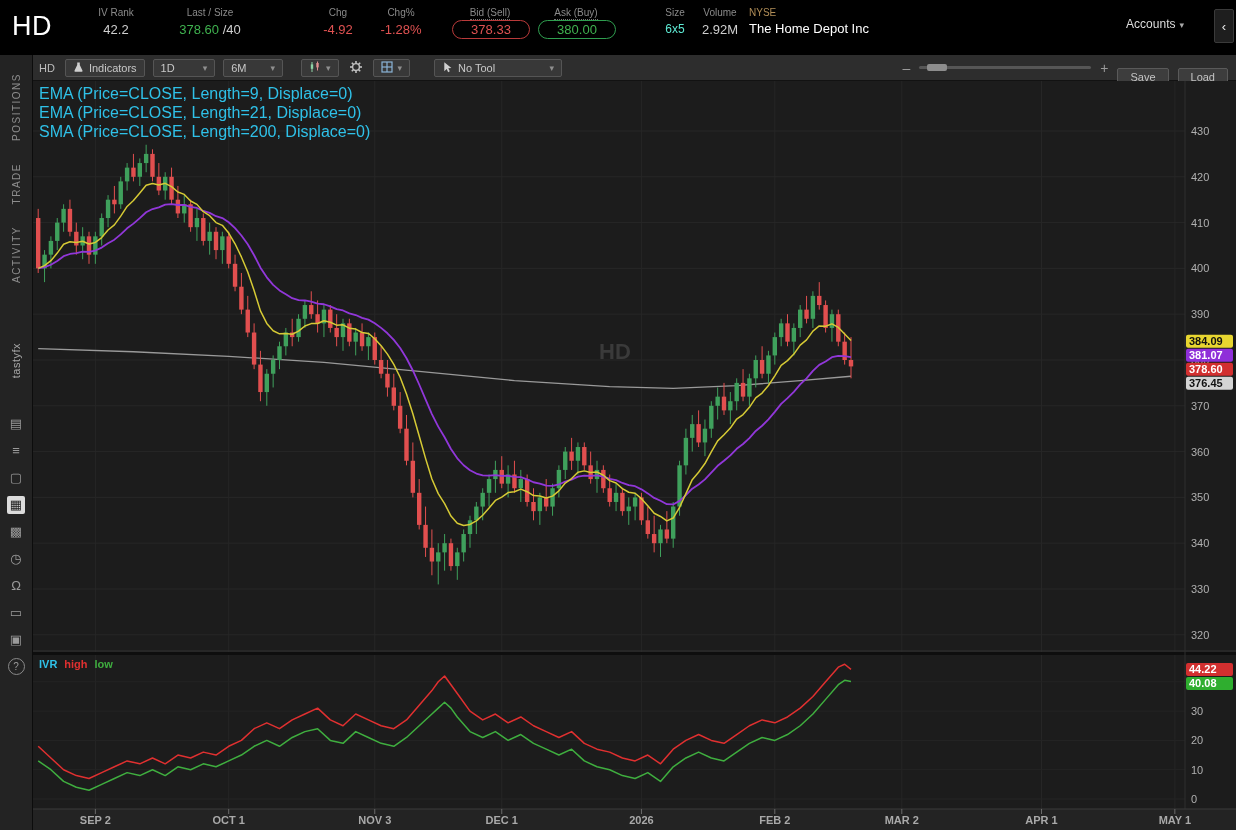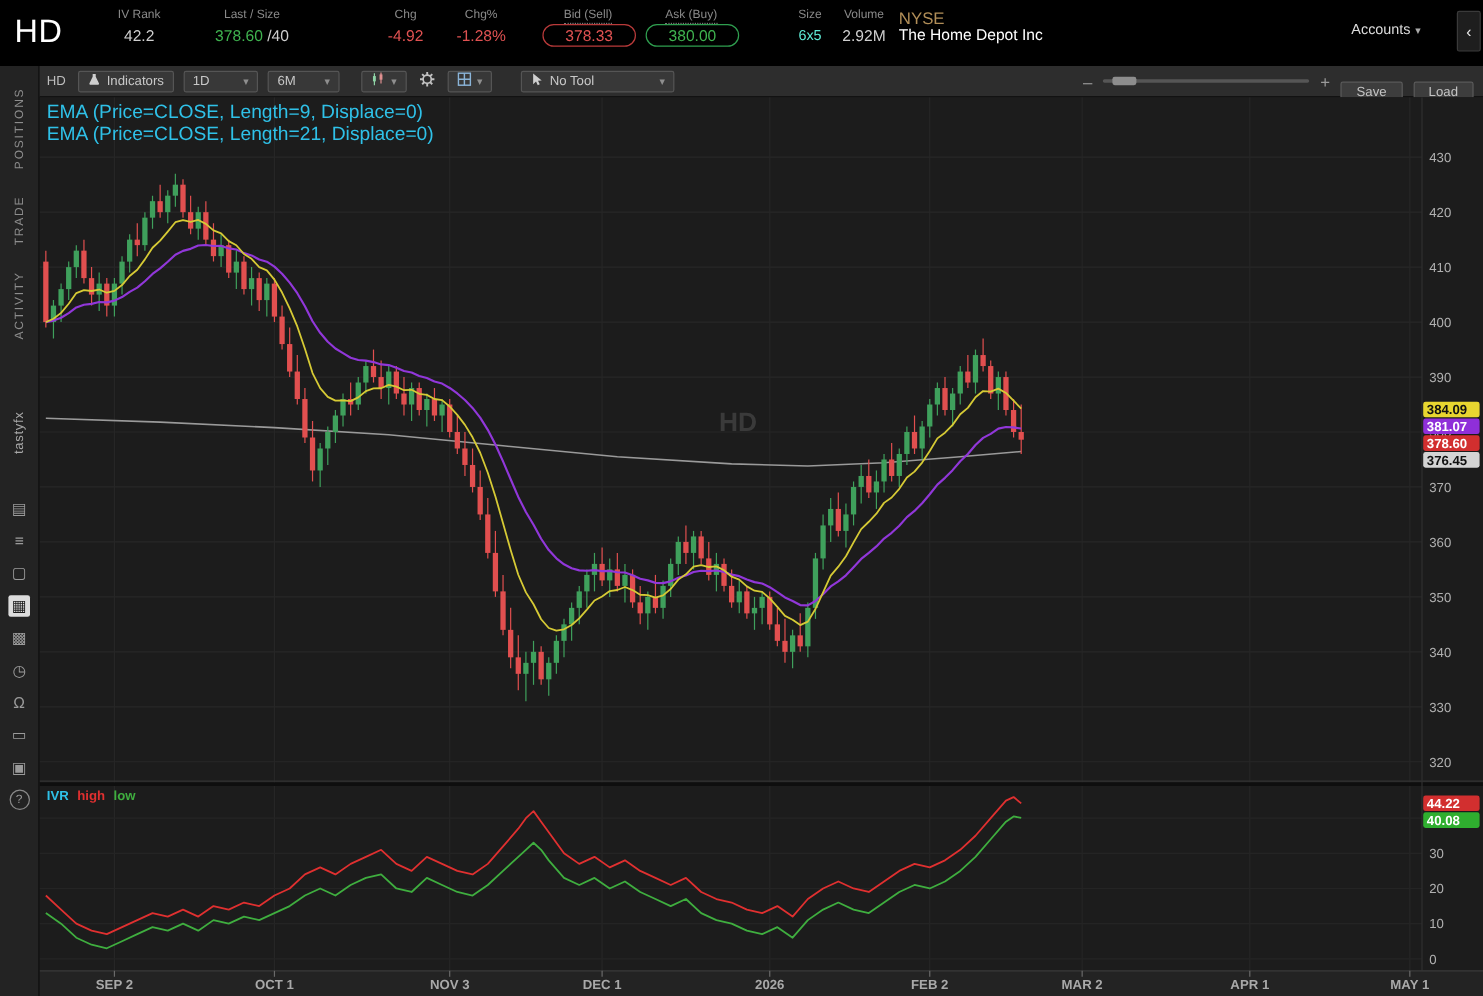--- a/index.html
+++ b/index.html
@@ -10,21 +10,21 @@
   .topbar{position:absolute;left:0;top:0;width:1236px;height:55px;background:#000;}
   .logo{position:absolute;left:12px;top:11px;font-size:27px;color:#fff;font-weight:400;letter-spacing:.5px;}
   .lbl{position:absolute;top:7px;font-size:10px;color:#8a8a8a;text-align:center;}
   .val{position:absolute;top:22px;font-size:13px;color:#cfcfcf;text-align:center;}
   .u-dot{border-bottom:1px dotted #777;padding-bottom:1px;}
   .green{color:#3fb24f;} .red{color:#e05252;}
   .quote-btn{position:absolute;top:20px;height:17px;line-height:17px;border-radius:10px;text-align:center;
     font-size:13px;background:#000;cursor:pointer;}
   .bid-btn{left:452px;width:76px;border:1.5px solid #b93a3a;color:#e05252;}
   .ask-btn{left:538px;width:76px;border:1.5px solid #2f9e4f;color:#3fb24f;}
-  .exch{position:absolute;left:749px;top:7px;font-size:14px;color:#b08d57;}
+  .exch{position:absolute;left:749px;top:7px;font-size:10px;color:#b08d57;}
   .company{position:absolute;left:749px;top:21px;font-size:13px;color:#fff;}
   .accounts{position:absolute;right:52px;top:17px;font-size:12px;color:#ddd;cursor:pointer;}
   .accounts .chev{color:#aaa;font-size:9px;margin-left:4px;}
   .collapse{position:absolute;right:2px;top:9px;width:18px;height:32px;background:#1e1e1e;border:1px solid #3a3a3a;
     color:#e8e8e8;display:flex;align-items:center;justify-content:center;font-size:13px;cursor:pointer;border-radius:2px;}
 
   
   .rail{position:absolute;left:0;top:55px;width:33px;height:775px;background:#232323;border-right:1px solid #0c0c0c;
     box-sizing:border-box;display:flex;flex-direction:column;align-items:center;padding-top:18px;}
   .vtab{writing-mode:vertical-rl;transform:rotate(180deg);color:#8d8d8d;font-size:10px;letter-spacing:1.5px;
@@ -541,17 +541,18 @@
           <text x="1156" y="306.2678000000001" fill="#111111" font-size="11" text-anchor="start" font-weight="bold">376.45</text>
           <rect x="1153" y="581.9354" width="47" height="13" rx="2" fill="#d22f2f"></rect>
           <text x="1156" y="592.4354" fill="#ffffff" font-size="11" text-anchor="start" font-weight="bold">44.22</text>
           <rect x="1153" y="595.9354" width="47" height="13" rx="2" fill="#2fae2f"></rect>
           <text x="1156" y="606.4354" fill="#ffffff" font-size="11" text-anchor="start" font-weight="bold">40.08</text>
         </g>
       </svg>
     <div class="legend">
       <div>EMA (Price=CLOSE, Length=9, Displace=0)</div>
       <div>EMA (Price=CLOSE, Length=21, Displace=0)</div>
+      <div>SMA (Price=CLOSE, Length=200, Displace=0)</div>
     </div>
     <div class="ivr-legend" id="ivr-legend"><span style="color: rgb(47, 193, 232);">IVR</span><span style="color: rgb(224, 48, 48); margin-top: 33px;">high</span><span style="color: rgb(63, 174, 63);">low</span></div>
   </div>
 
 </div>
 
 </body></html>

